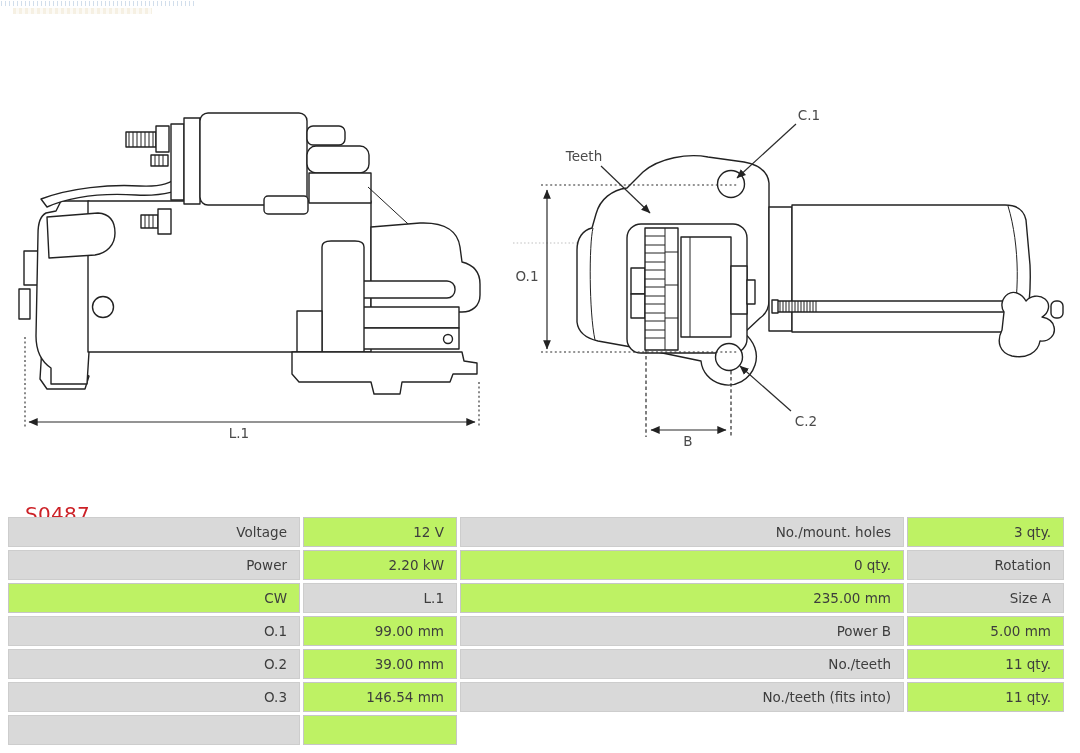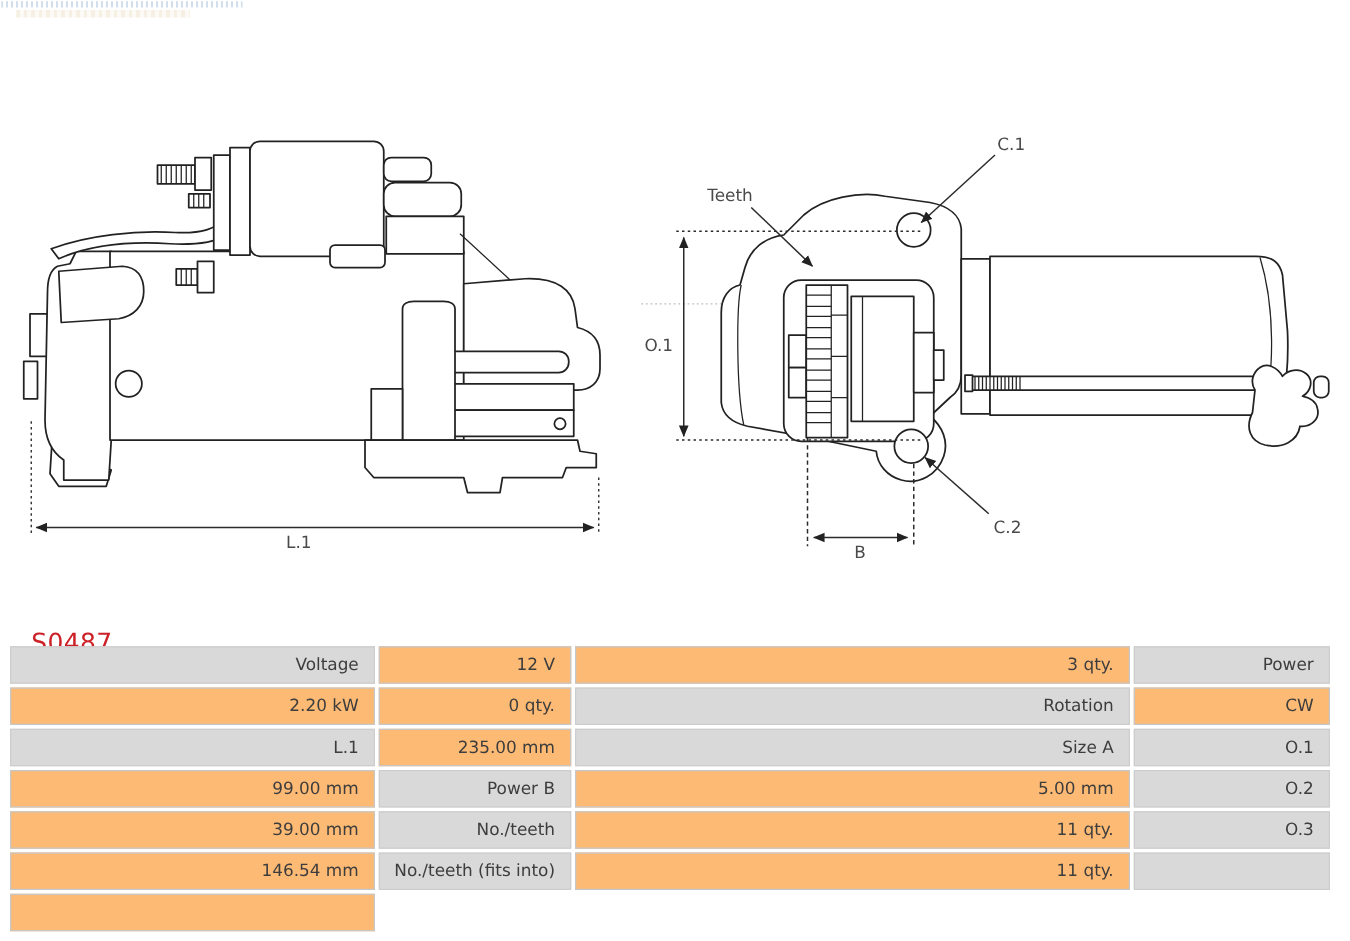--- a/index.html
+++ b/index.html
@@ -31,21 +31,21 @@
   .spec-table{
     position:absolute;left:8px;top:517px;width:1056px;
     display:grid;
     grid-template-columns:292px 154px 444px 157px;
     grid-auto-rows:30px;
     gap:3px;
     font-size:13.5px;color:#3d3d3d;
   }
   .cell{display:flex;align-items:center;justify-content:flex-end;padding-right:12px;box-sizing:border-box;white-space:nowrap;overflow:hidden;}
   .cell.lab{background:#d9d9d9;border:1px solid #cdcdcd;}
-  .cell.val{background:#fdba74;border:1px solid #c6c6c6;}
+  .cell.val{background:#bef264;border:1px solid #c6c6c6;}
 </style>
 </head>
 <body>
 
 <div>
 
   <div class="logo-fragment"></div>
 
   <svg class="diagram" viewBox="0 0 1080 470" xmlns="http://www.w3.org/2000/svg">
     <defs>
@@ -193,20 +193,21 @@
       </g>
     </g>
   </svg>
 
   <h1 class="product-code">S0487</h1>
 
   <div class="spec-table">
 
     <div class="cell lab">Voltage</div>
     <div class="cell val">12 V</div>
+    <div class="cell lab">No./mount. holes</div>
     <div class="cell val">3 qty.</div>
 
     <div class="cell lab">Power</div>
     <div class="cell val">2.20 kW</div>
     <div class="cell val">0 qty.</div>
 
     <div class="cell lab">Rotation</div>
     <div class="cell val">CW</div>
     <div class="cell lab">L.1</div>
     <div class="cell val">235.00 mm</div>

